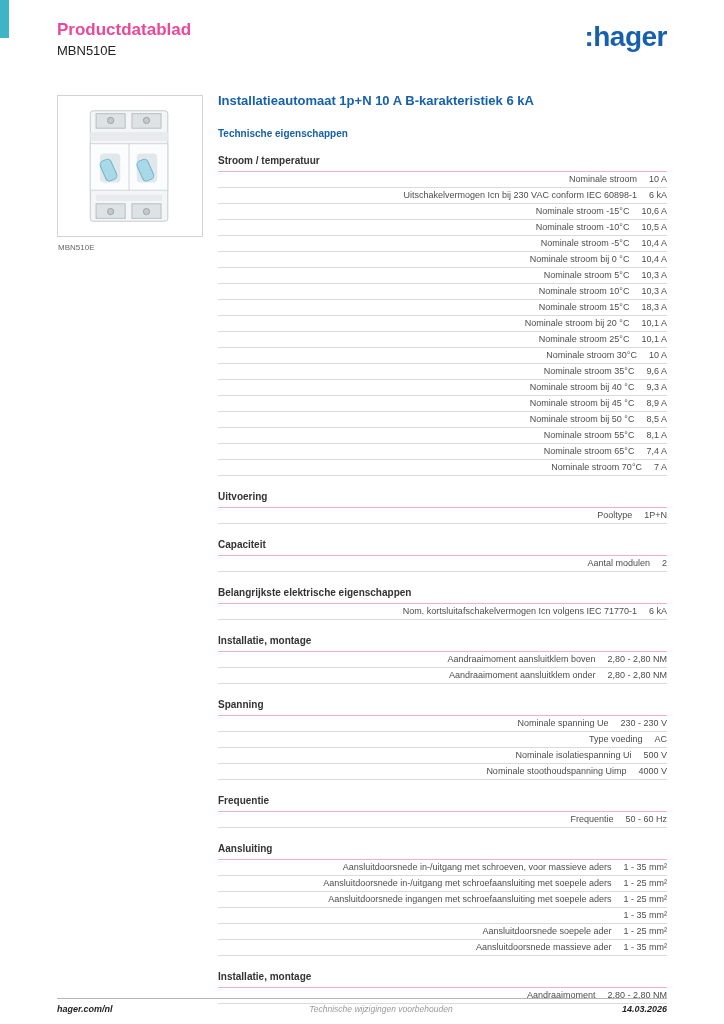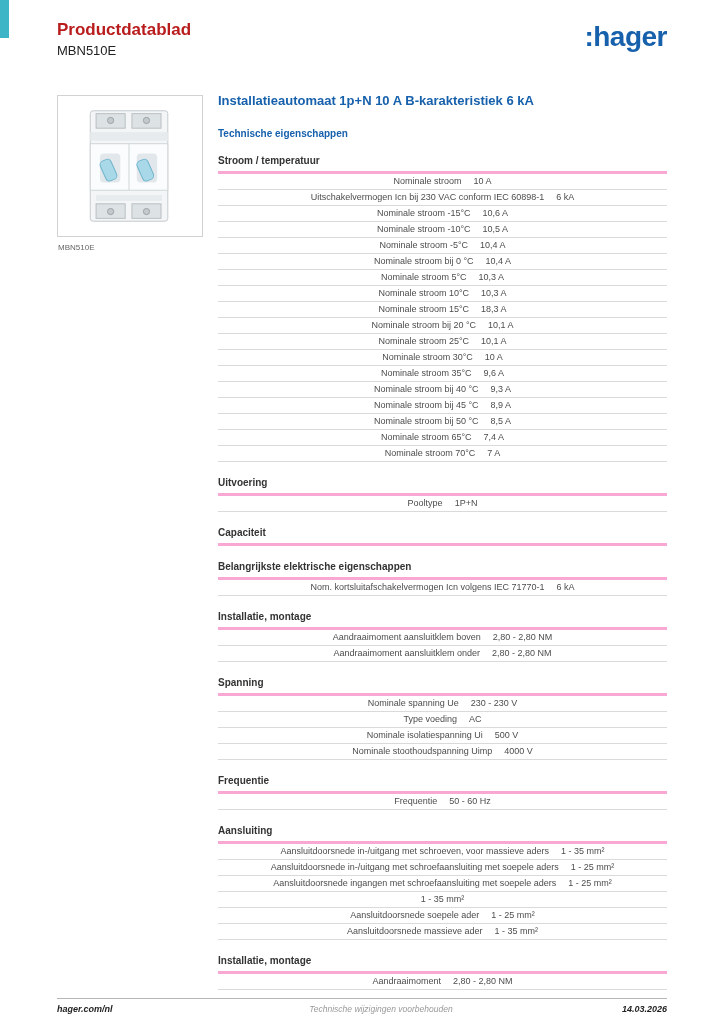--- a/index.html
+++ b/index.html
@@ -7,38 +7,38 @@
     --accent-teal:#3db5c6;
   }
   *{margin:0;padding:0;box-sizing:border-box;}
   html,body{width:724px;height:1024px;background:#fff;overflow:hidden;
     font-family:"Liberation Sans","DejaVu Sans",sans-serif;color:#4d4d4d;}
   .page{position:relative;width:724px;height:1024px;background:#fff;}
 
   .teal-mark{position:absolute;left:0;top:0;width:9px;height:38px;background:var(--accent-teal);}
 
   .header{position:absolute;left:57px;top:20px;}
-  .doc-title{font-size:17px;font-weight:bold;color:#b91c1c;line-height:20px;}
+  .doc-title{font-size:17px;font-weight:bold;color:#ec4899;line-height:20px;}
   .doc-subtitle{font-size:13px;color:#222;margin-top:3px;}
 
   .logo{position:absolute;right:57px;top:22px;font-size:28px;font-weight:bold;
     color:var(--brand-blue);letter-spacing:-0.5px;line-height:30px;}
 
   .figure{position:absolute;left:57px;top:95px;width:146px;height:142px;
     border:1px solid #d2d2d2;background:#fff;display:flex;align-items:center;justify-content:center;}
   .figure svg{display:block;}
   .figure-caption{position:absolute;left:58px;top:243px;font-size:8px;color:#666;}
 
   .content{position:absolute;left:218px;top:95px;width:449px;}
   .product-title{font-size:13px;font-weight:bold;color:var(--brand-blue);line-height:12px;}
   .tech-heading{font-size:10px;font-weight:bold;color:var(--brand-blue);margin-top:21px;line-height:12px;}
 
   .sec-heading{font-weight:bold;font-size:10px;color:#333;padding:2px 0 4px;
-    border-bottom:3px solid #f9a8d4;margin-top:13px;line-height:12px;}
-  .spec-row{display:flex;justify-content:center;align-items:flex-end;
+    border-bottom:1px solid #f9a8d4;margin-top:13px;line-height:12px;}
+  .spec-row{display:flex;justify-content:flex-end;align-items:flex-end;
     font-size:9px;color:#4d4d4d;padding:2px 0;border-bottom:1px solid #dadada;line-height:11px;}
   .spec-row .lab{text-align:left;padding-right:12px;}
   .spec-row .val{text-align:right;white-space:nowrap;}
 
   .footer{position:absolute;left:57px;right:57px;top:998px;font-style:italic;}
   .footer-rule{border-top:1px solid #b5b5b5;}
   .footer-row{position:relative;padding-top:5px;font-size:9px;}
   .f-left{position:absolute;left:0;font-weight:bold;color:#222;}
   .f-center{display:block;text-align:center;color:#9a9a9a;font-size:8.5px;padding-left:38px;}
   .f-right{position:absolute;right:0;top:5px;font-weight:bold;color:#222;}
@@ -155,33 +155,41 @@
         </div>
         <div class="spec-row">
           <span class="lab">Nominale stroom bij 45 °C</span>
           <span class="val">8,9 A</span>
         </div>
         <div class="spec-row">
           <span class="lab">Nominale stroom bij 50 °C</span>
           <span class="val">8,5 A</span>
         </div>
         <div class="spec-row">
+          <span class="lab">Nominale stroom 55°C</span>
+          <span class="val">8,1 A</span>
+        </div>
+        <div class="spec-row">
           <span class="lab">Nominale stroom 65°C</span>
           <span class="val">7,4 A</span>
         </div>
         <div class="spec-row">
           <span class="lab">Nominale stroom 70°C</span>
           <span class="val">7 A</span>
         </div>
         <div class="sec-heading">Uitvoering</div>
         <div class="spec-row">
           <span class="lab">Pooltype</span>
           <span class="val">1P+N</span>
         </div>
         <div class="sec-heading">Capaciteit</div>
+        <div class="spec-row">
+          <span class="lab">Aantal modulen</span>
+          <span class="val">2</span>
+        </div>
         <div class="sec-heading">Belangrijkste elektrische eigenschappen</div>
         <div class="spec-row">
           <span class="lab">Nom. kortsluitafschakelvermogen Icn volgens IEC 71770-1</span>
           <span class="val">6 kA</span>
         </div>
         <div class="sec-heading">Installatie, montage</div>
         <div class="spec-row">
           <span class="lab">Aandraaimoment aansluitklem boven</span>
           <span class="val">2,80 - 2,80 NM</span>
         </div>

